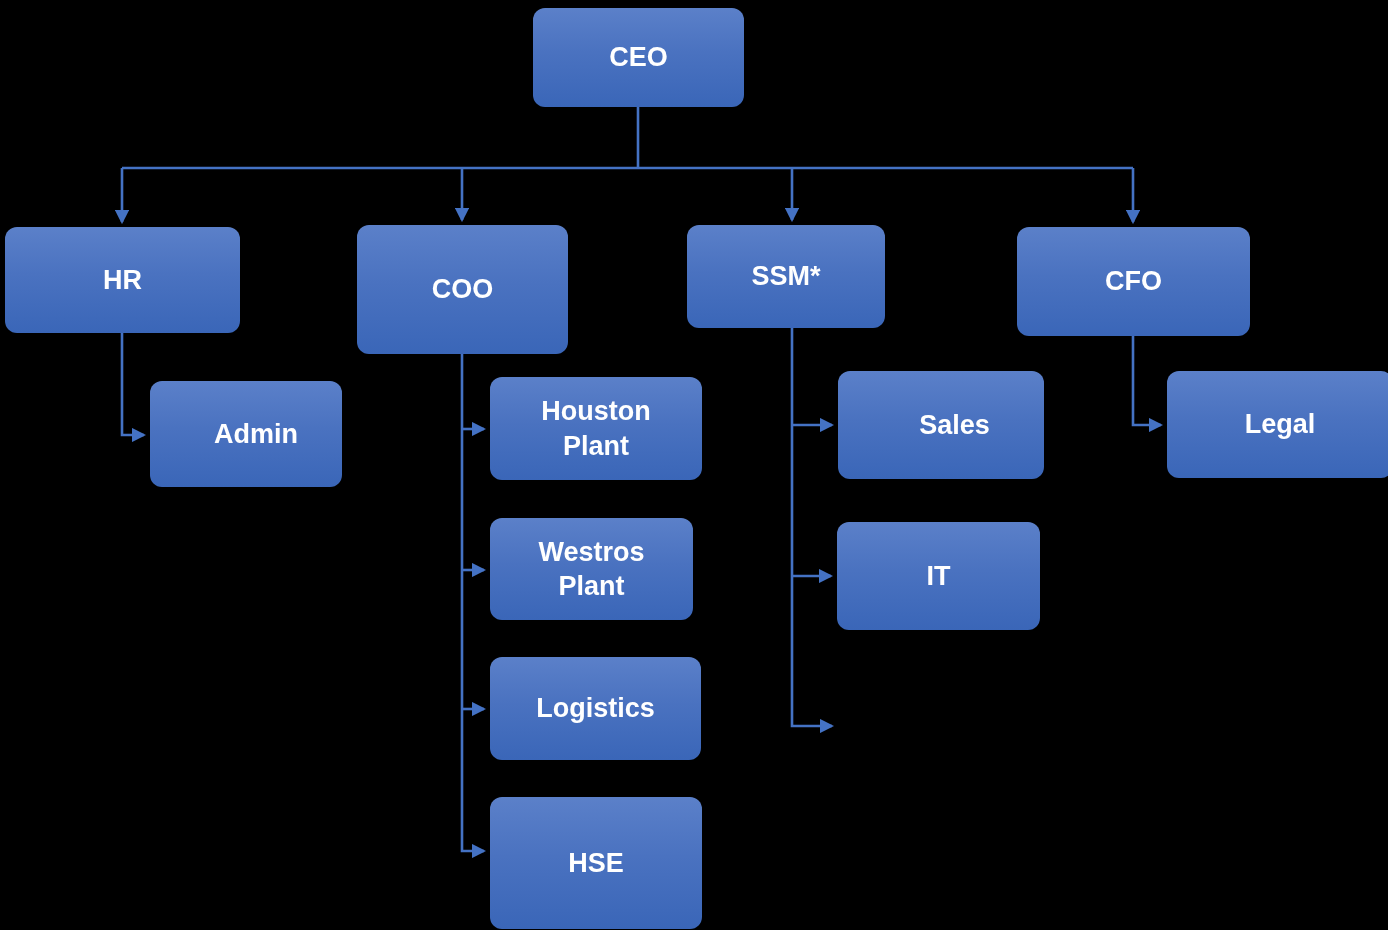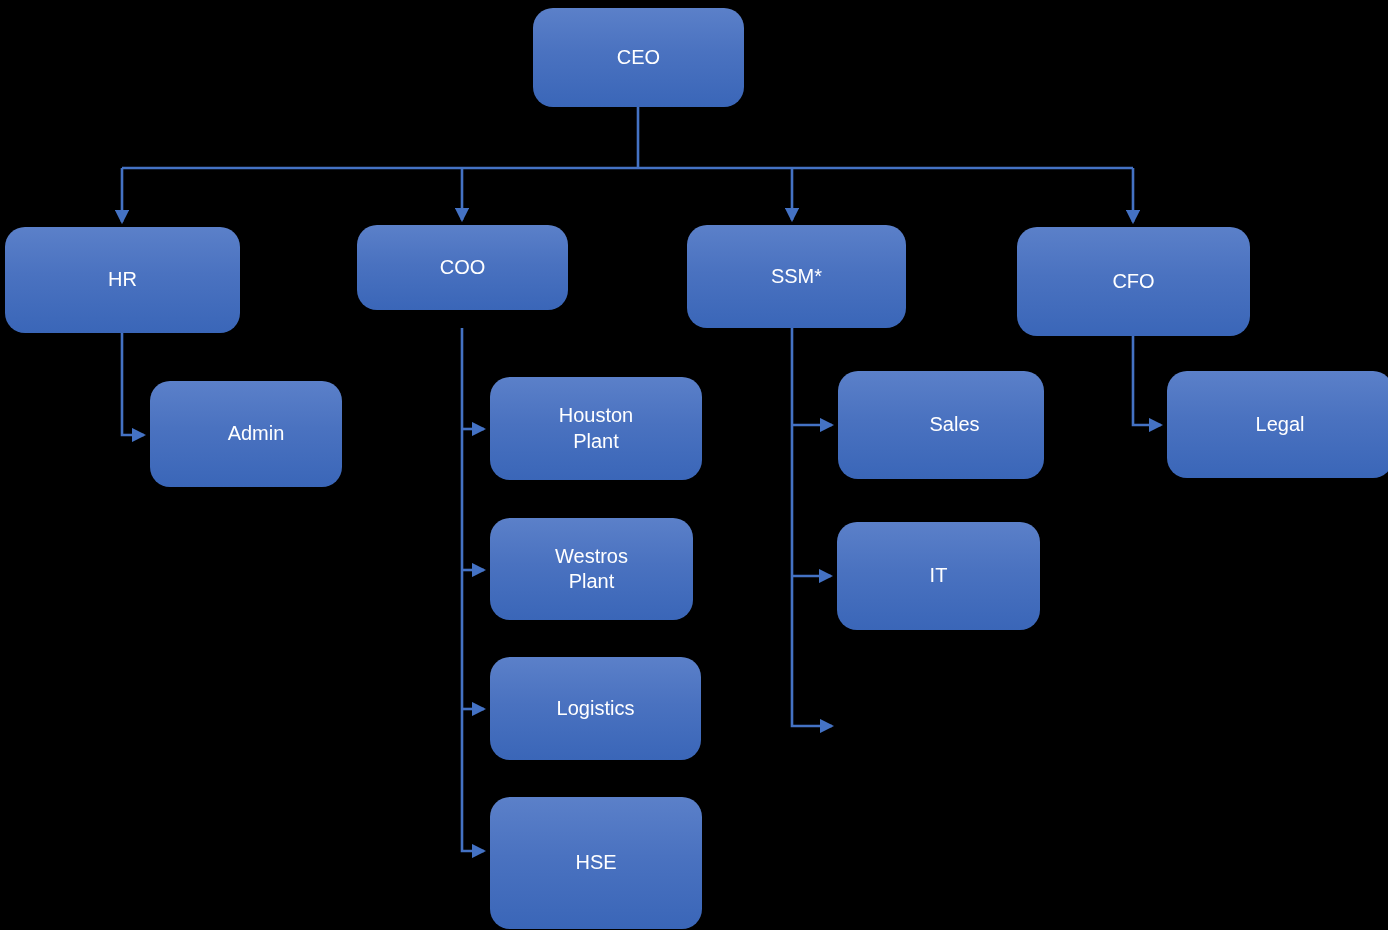--- a/index.html
+++ b/index.html
@@ -20,30 +20,31 @@
     left: 0;
     top: 0;
     width: 1388px;
     height: 930px;
     z-index: 1;
   }
   .node {
     position: absolute;
     z-index: 2;
     background: linear-gradient(180deg, #5b80c9 0%, #4a72c0 45%, #3a66b8 100%);
-    border-radius: 20px;
+    border-radius: 12px;
     display: flex;
     align-items: center;
     justify-content: center;
     color: #ffffff;
-    font-size: 20px;
+    font-size: 27px;
     line-height: 1.26;
     text-align: center;
     white-space: pre-line;
     box-sizing: border-box;
+    font-weight: bold;
   }
 </style>
 </head>
 <body>
 
 <div class="canvas">
 
   <svg class="connectors" viewBox="0 0 1388 930" xmlns="http://www.w3.org/2000/svg">
     <defs>
       <marker id="arw" viewBox="0 0 10 10" refX="8.5" refY="5" markerWidth="5.5" markerHeight="5.5" orient="auto-start-reverse">
@@ -64,22 +65,22 @@
       <path d="M462,709 H484" marker-end="url(#arw)"></path>
       <path d="M792,328 V726 H832" marker-end="url(#arw)"></path>
       <path d="M792,425 H832" marker-end="url(#arw)"></path>
       <path d="M792,576 H831" marker-end="url(#arw)"></path>
       <path d="M1133,336 V425 H1161" marker-end="url(#arw)"></path>
     </g>
   </svg>
 
   <div class="node" style="left:533px;  top:8px;   width:211px; height:99px;">CEO</div>
   <div class="node" style="left:5px;    top:227px; width:235px; height:106px;">HR</div>
-  <div class="node" style="left:357px;  top:225px; width:211px; height:85px;">COO</div>
-  <div class="node" style="left:687px;  top:225px; width:219px; height:103px;">SSM*</div>
+  <div class="node" style="left:357px;  top:225px; width:211px; height:129px;">COO</div>
+  <div class="node" style="left:687px;  top:225px; width:198px; height:103px;">SSM*</div>
   <div class="node" style="left:1017px; top:227px; width:233px; height:109px;">CFO</div>
   <div class="node" style="left:150px;  top:381px; width:192px; height:106px;padding-left:20px;">Admin</div>
   <div class="node" style="left:490px;  top:377px; width:212px; height:103px;">Houston
 Plant</div>
   <div class="node" style="left:490px;  top:518px; width:203px; height:102px;">Westros
 Plant</div>
   <div class="node" style="left:490px;  top:657px; width:211px; height:103px;">Logistics</div>
   <div class="node" style="left:490px;  top:797px; width:212px; height:132px;">HSE</div>
   <div class="node" style="left:838px;  top:371px; width:206px; height:108px;padding-left:27px;">Sales</div>
   <div class="node" style="left:837px;  top:522px; width:203px; height:108px;">IT</div>

